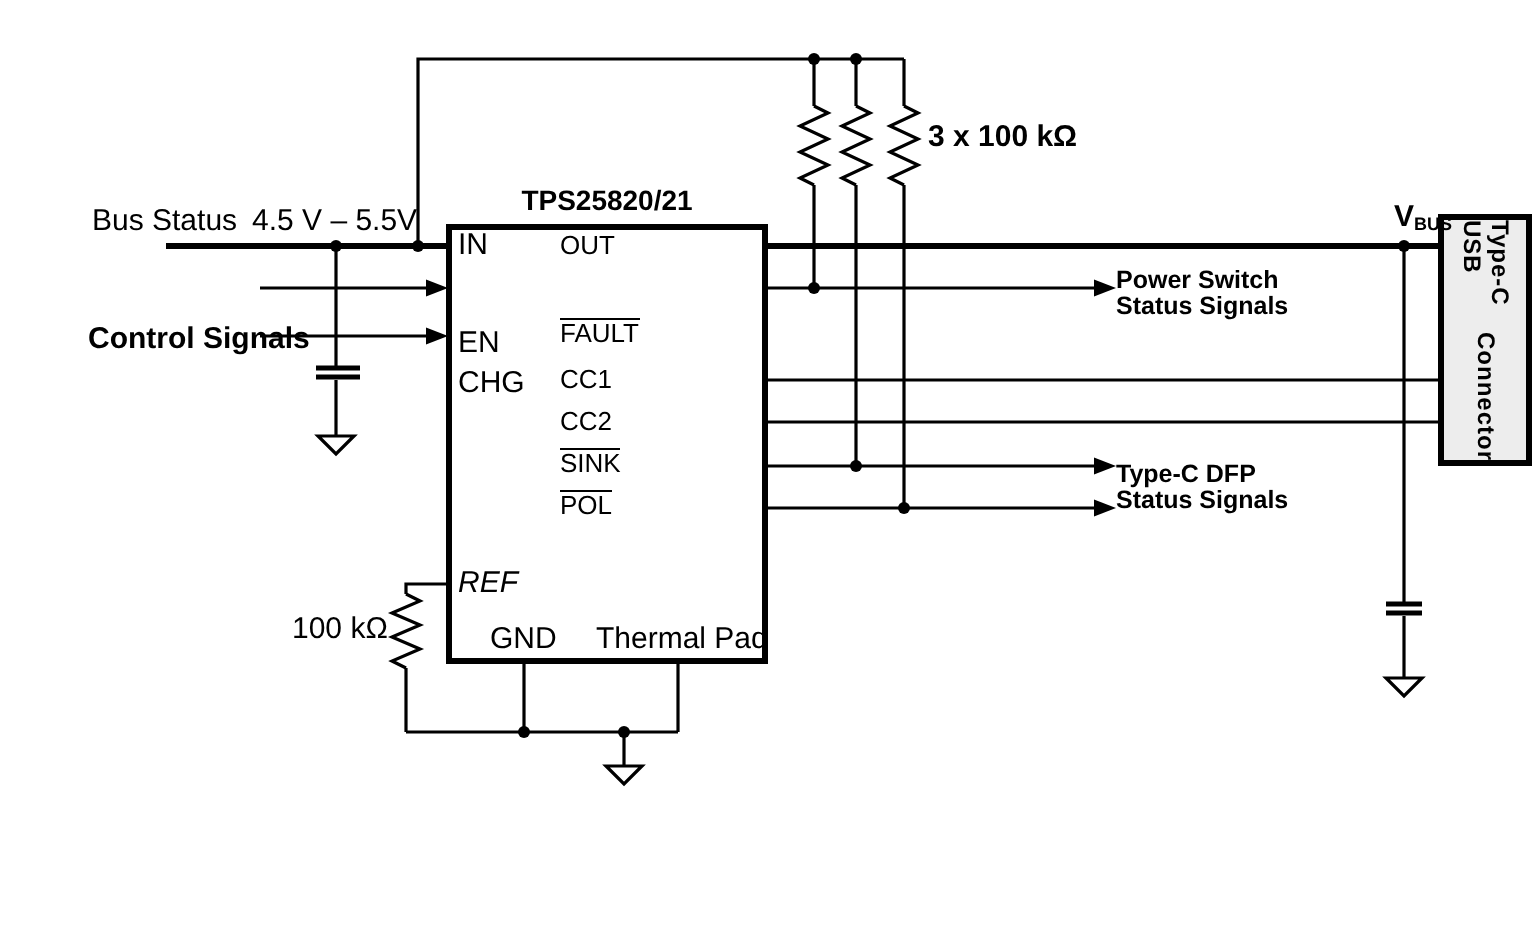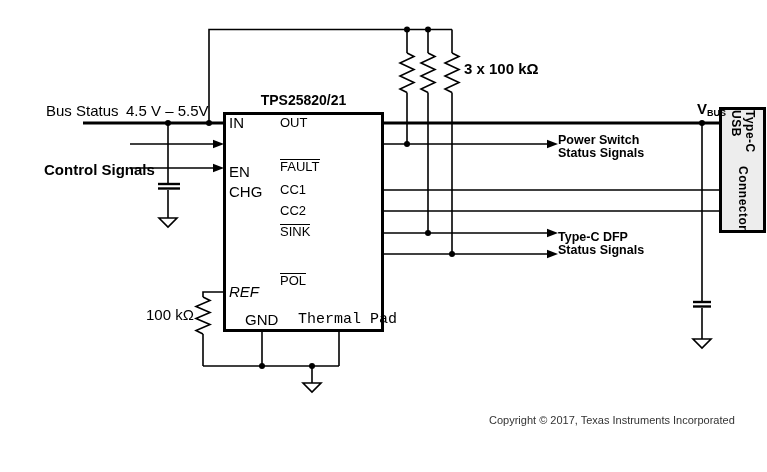--- a/index.html
+++ b/index.html
@@ -120,39 +120,38 @@
   <div class="lbl fs13" style="left:229px;top:116px;">IN</div>
   <div class="lbl fs13" style="left:229px;top:137px;margin-top:28px;">EN</div>
   <div class="lbl fs13" style="left:229px;top:161px;margin-top:24px;">CHG</div>
   <div class="lbl fs13" style="left:229px;top:285px;font-style:italic;">REF</div>
 
   <div class="pin-right" style="top:116px;">OUT</div>
   <div class="pin-right" style="top:135px;margin-top:24px;"><span class="ovl">FAULT</span></div>
   <div class="pin-right" style="top:183px;">CC1</div>
   <div class="pin-right" style="top:204px;">CC2</div>
   <div class="pin-right" style="top:224px;"><span class="ovl">SINK</span></div>
-  <div class="pin-right" style="top:245px;margin-top:28px;"><span class="ovl">POL</span></div>
+  <div class="pin-right" style="top:245px;"><span class="ovl">POL</span></div>
 
   <div class="lbl fs13" style="left:245px;top:313px;">GND</div>
-  <div class="lbl fs13" style="left:298px;top:313px;font-family:Liberation Mono, monospace;">Thermal Pad</div>
+  <div class="lbl fs13" style="left:298px;top:313px;">Thermal Pad</div>
 
   <div class="lbl fs13 bold" style="left:464px;top:62px;">3 x 100 kΩ</div>
   <div class="lbl fs13" style="left:146px;top:308px;width:42px;text-align:center;">100 kΩ</div>
 
   <div id="vbus-label"><span class="v">V</span><span class="sub">BUS</span></div>
 
   <div class="status-label" style="left:558px;top:134px;">
     <div>Power Switch</div>
     <div>Status Signals</div>
   </div>
   <div class="status-label" style="left:558px;top:231px;">
     <div>Type-C DFP</div>
     <div>Status Signals</div>
   </div>
 
   <div id="connector-label">
     <div>USB Type-C</div>
     <div>Connector</div>
   </div>
 
-  <div id="copyright">Copyright © 2017, Texas Instruments Incorporated</div>
 
 </div>
 
 </body></html>

